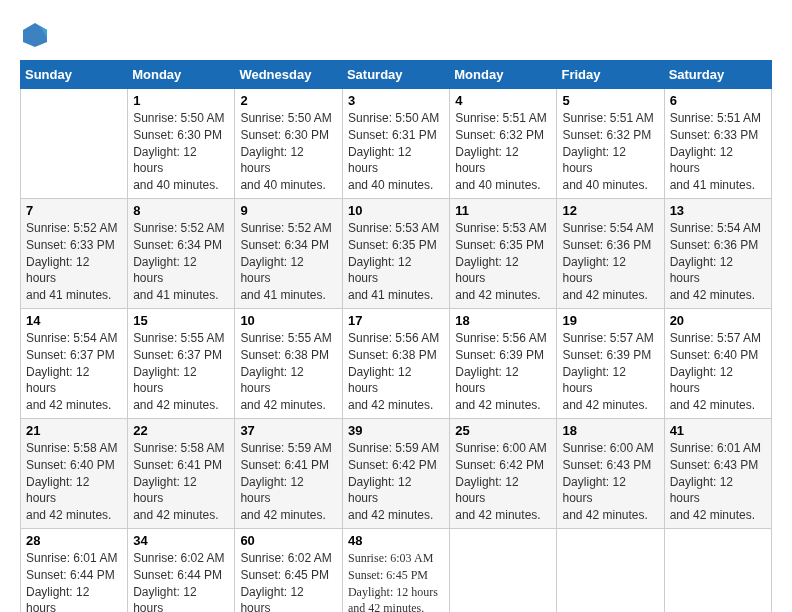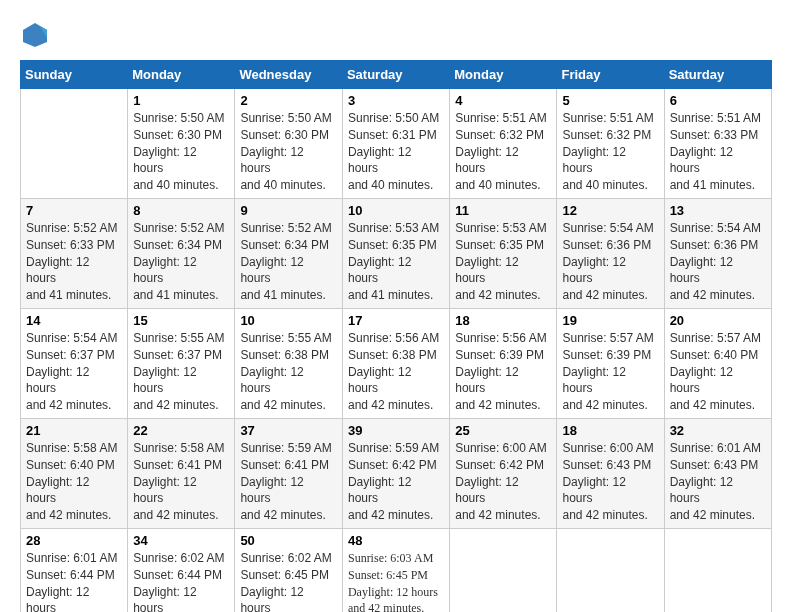--- a/index.html
+++ b/index.html
@@ -311,21 +311,21 @@
 and 42 minutes.</div>
         </td>
         <td>
           <span class="day-number">18</span>
           <div class="day-info" style="white-space: pre-line;">Sunrise: 6:00 AM
 Sunset: 6:43 PM
 Daylight: 12 hours
 and 42 minutes.</div>
         </td>
         <td>
-          <span class="day-number">32</span>
+          <span class="day-number">41</span>
           <div class="day-info" style="white-space: pre-line;">Sunrise: 6:01 AM
 Sunset: 6:43 PM
 Daylight: 12 hours
 and 42 minutes.</div>
         </td>
       </tr>
       <tr>
         <td>
           <span class="day-number">28</span>
           <div class="day-info" style="white-space: pre-line;">Sunrise: 6:01 AM
@@ -334,21 +334,21 @@
 and 42 minutes.</div>
         </td>
         <td>
           <span class="day-number">34</span>
           <div class="day-info" style="white-space: pre-line;">Sunrise: 6:02 AM
 Sunset: 6:44 PM
 Daylight: 12 hours
 and 42 minutes.</div>
         </td>
         <td>
-          <span class="day-number">50</span>
+          <span class="day-number">60</span>
           <div class="day-info" style="white-space: pre-line;">Sunrise: 6:02 AM
 Sunset: 6:45 PM
 Daylight: 12 hours
 and 42 minutes.</div>
         </td>
         <td>
           <span class="day-number">48</span>
           <div class="day-info" style="white-space: pre-line; font-family: Liberation Serif, serif;">Sunrise: 6:03 AM
 Sunset: 6:45 PM
 Daylight: 12 hours

